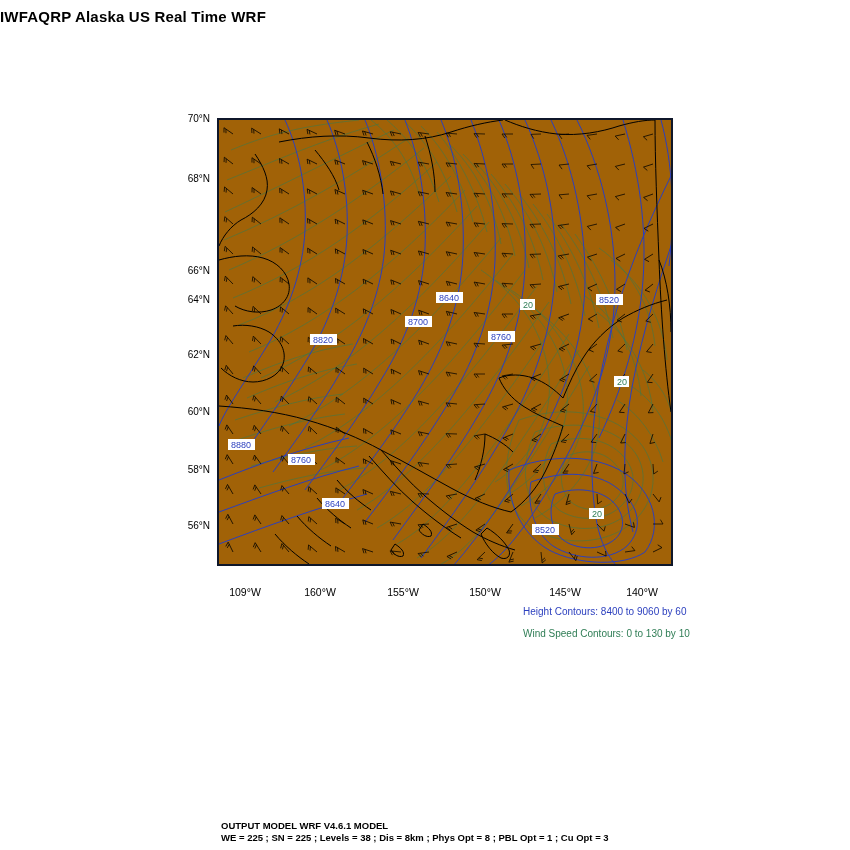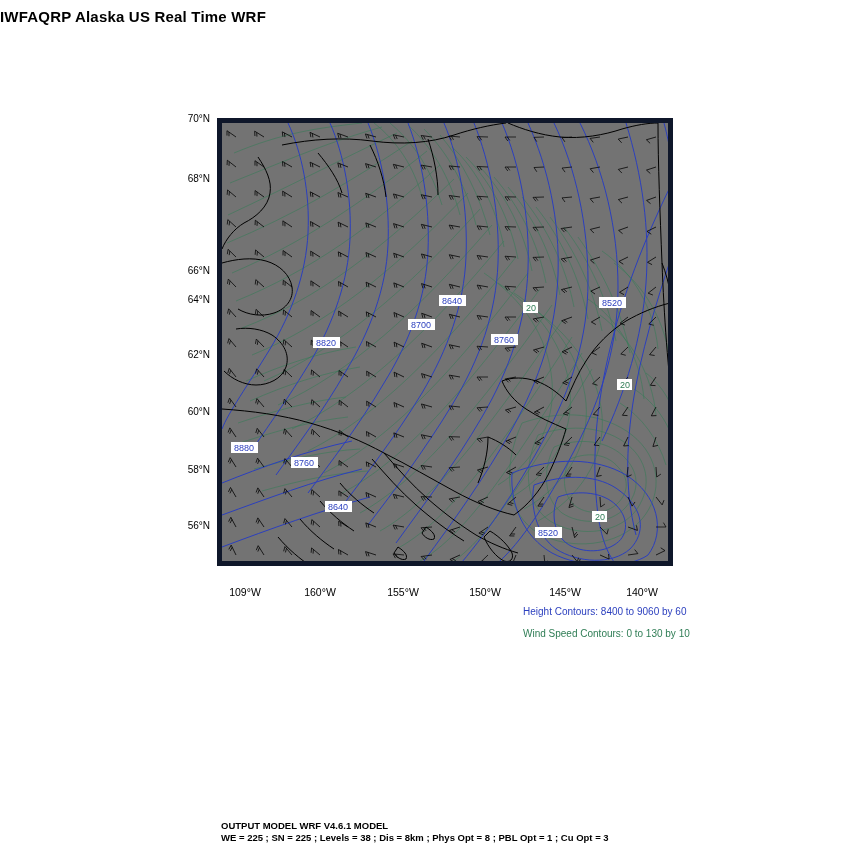--- a/index.html
+++ b/index.html
@@ -50,24 +50,24 @@
   }
   .field-legend .row {
     white-space: pre;
   }
   .plot-frame {
     position: absolute;
     left: 217px;
     top: 118px;
     width: 456px;
     height: 448px;
-    border: 5px solid #0f172a;
+    border: 2px solid #0f172a;
     box-sizing: border-box;
     overflow: hidden;
-    background: #737373;
+    background: #a16207;
   }
   .plot-frame svg {
     display: block;
   }
   .ytick {
     position: absolute;
     font-size: 10px;
     text-align: right;
     width: 58px;
     white-space: nowrap;

